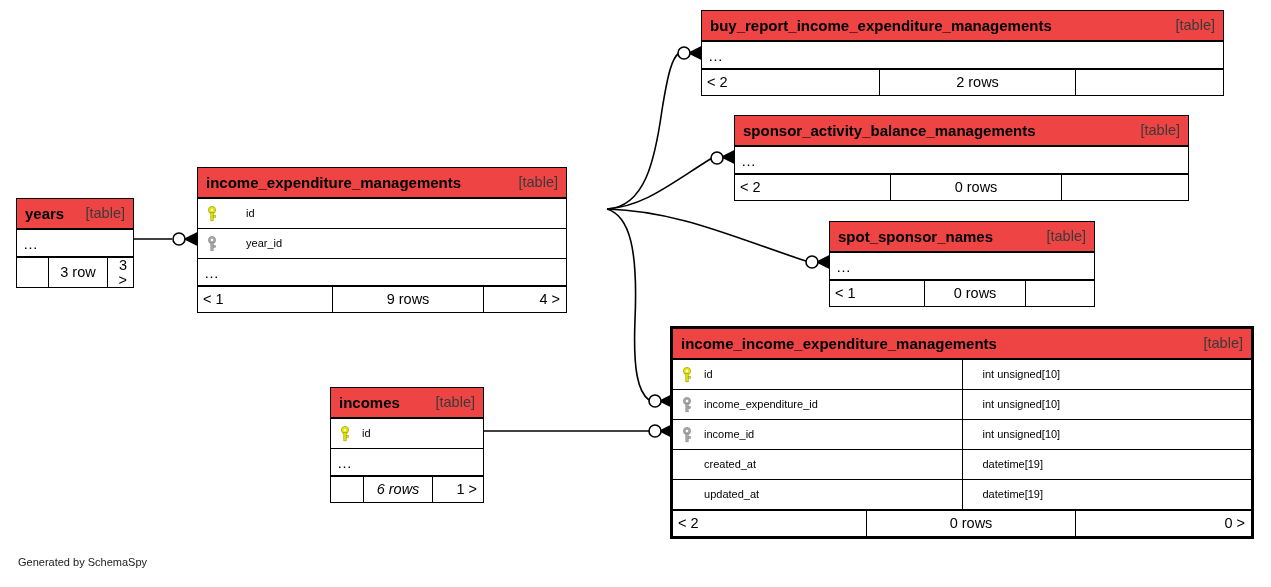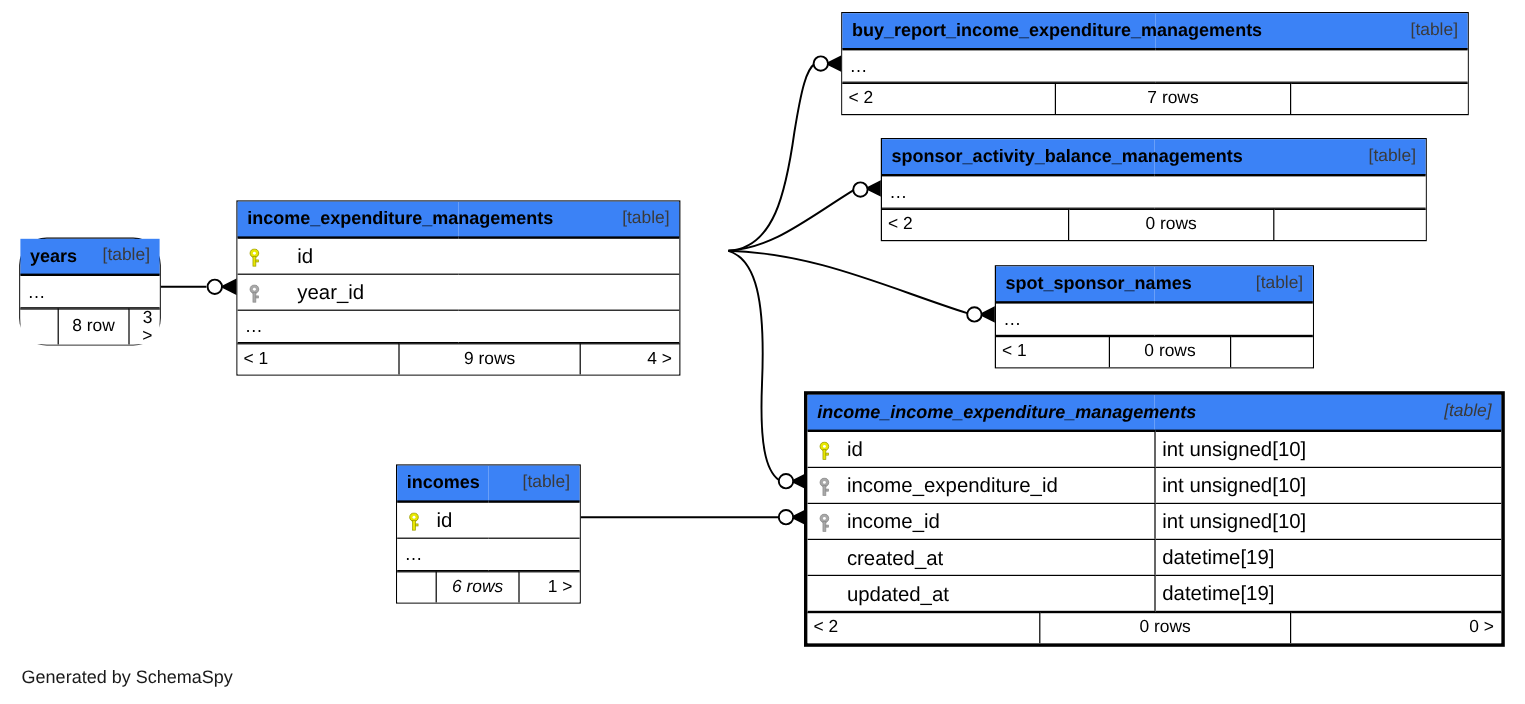--- a/index.html
+++ b/index.html
@@ -42,39 +42,38 @@
     border-width: 3px;
   }
   .node table {
     border-collapse: collapse;
     width: 100%;
     table-layout: fixed;
   }
   .node td {
     border: 1px solid #000000;
     padding: 0;
-    font-size: 17px;
+    font-size: 11px;
     line-height: 1;
     color: #000000;
     background: #ffffff;
     vertical-align: middle;
   }
 
   
   .hdr td {
-    background: #3b82f6;
+    background: #ef4444;
     border-left: none;
     border-right: none;
     border-top: none;
     border-bottom: 2px solid #000000;
     height: 29px;
   }
   .node.bold .hdr td {
     border-bottom: 2px solid #000000;
-    font-style: italic;
   }
   .hdr .tname {
     font-weight: bold;
     font-size: 15px;
     padding-left: 8px;
     text-align: left;
     white-space: nowrap;
   }
   .hdr .ttype {
     text-align: right;
@@ -88,21 +87,21 @@
   .col td {
     height: 29px;
     border-left: none;
     border-right: none;
   }
   .col .cname {
     padding-left: 8px;
     white-space: nowrap;
   }
   .col .ctype {
-    padding-left: 6px;
+    padding-left: 20px;
     white-space: nowrap;
     border-left: 1px solid #000000;
     width: 126px;
   }
   .col .cname .keywrap {
     display: inline-block;
     width: 20px;
     vertical-align: middle;
   }
   .col .cname .lbl {
@@ -135,21 +134,21 @@
 
   .key {
     display: inline-block;
     vertical-align: middle;
   }
 
   #credit {
     position: absolute;
     left: 18px;
     top: 556px;
-    font-size: 15px;
+    font-size: 11px;
     color: #1a1a1a;
     white-space: nowrap;
     z-index: 3;
   }
 </style>
 </head>
 <body>
 
 <div id="canvas">
 
@@ -180,37 +179,37 @@
       <path d="M 607 209 C 630 216, 638 250, 635 320 C 633 370, 638 392, 649 400"></path>
       <path d="M 661 401 L 672 401" marker-end="url(#crow)"></path>
       <circle cx="655" cy="401" r="6" fill="#ffffff" stroke="#000000" stroke-width="1.6"></circle>
 
       <path d="M 471 431 L 649 431"></path>
       <path d="M 661 431 L 672 431" marker-end="url(#crow)"></path>
       <circle cx="655" cy="431" r="6" fill="#ffffff" stroke="#000000" stroke-width="1.6"></circle>
     </g>
   </svg>
 
-  <div class="node" style="left:16px; top:198px; width:118px;border-radius:23px;">
+  <div class="node" style="left:16px; top:198px; width:118px;">
     <table>
       <tbody>
           <tr class="hdr">
         <td class="tname">years</td>
         <td class="ttype">[table]</td>
       </tr>
       <tr class="ellipsis">
         <td colspan="2">…</td>
       </tr>
     </tbody>
       </table>
     <table>
       <tbody>
           <tr class="foot">
         <td class="f-left" style="width:26px;"></td>
-        <td class="f-mid" style="width:58px;">8 row</td>
+        <td class="f-mid" style="width:58px;">3 row</td>
         <td class="f-right">3 &gt;</td>
       </tr>
     </tbody>
       </table>
   </div>
 
   <div class="node" style="left:197px; top:167px; width:370px;">
     <table>
       <tbody>
           <tr class="hdr">
@@ -268,21 +267,21 @@
       </tr>
       <tr class="ellipsis">
         <td colspan="2">…</td>
       </tr>
     </tbody>
       </table>
     <table>
       <tbody>
           <tr class="foot">
         <td class="f-left" style="width:172px;">&lt; 2</td>
-        <td class="f-mid" style="width:195px;">7 rows</td>
+        <td class="f-mid" style="width:195px;">2 rows</td>
         <td class="f-right"></td>
       </tr>
     </tbody>
       </table>
   </div>
 
   <div class="node" style="left:734px; top:115px; width:455px;">
     <table>
       <tbody>
           <tr class="hdr">

